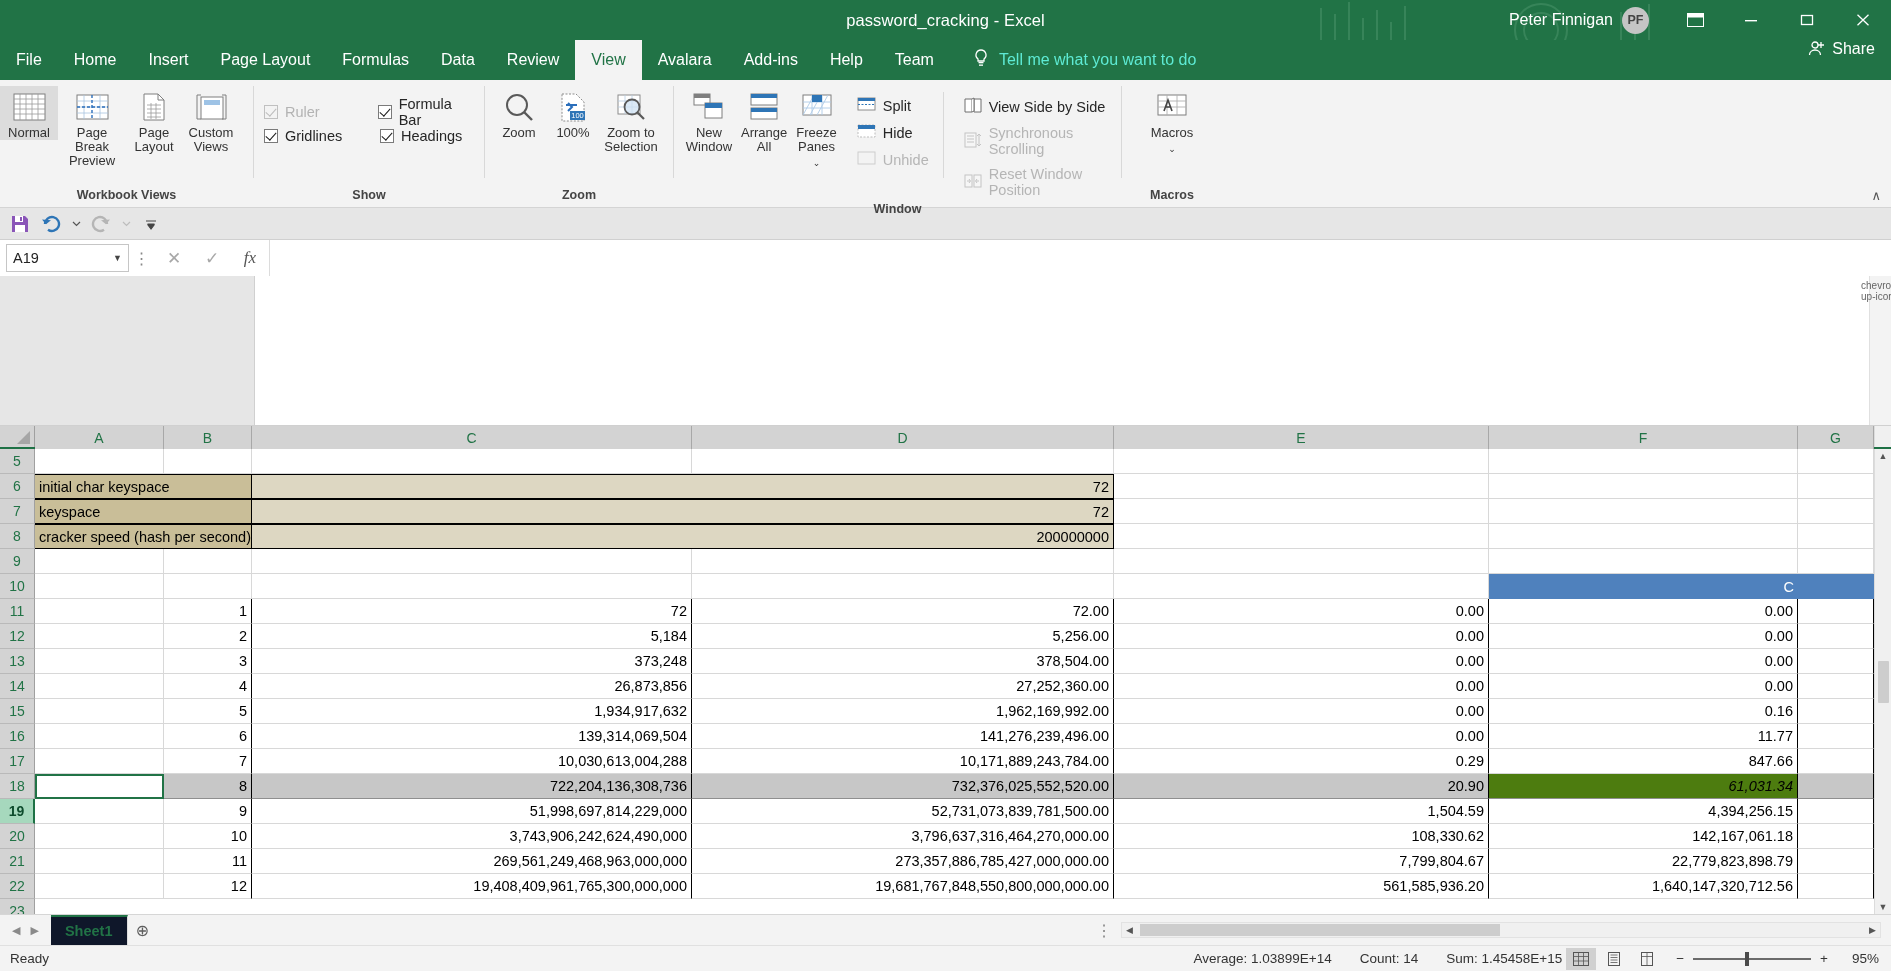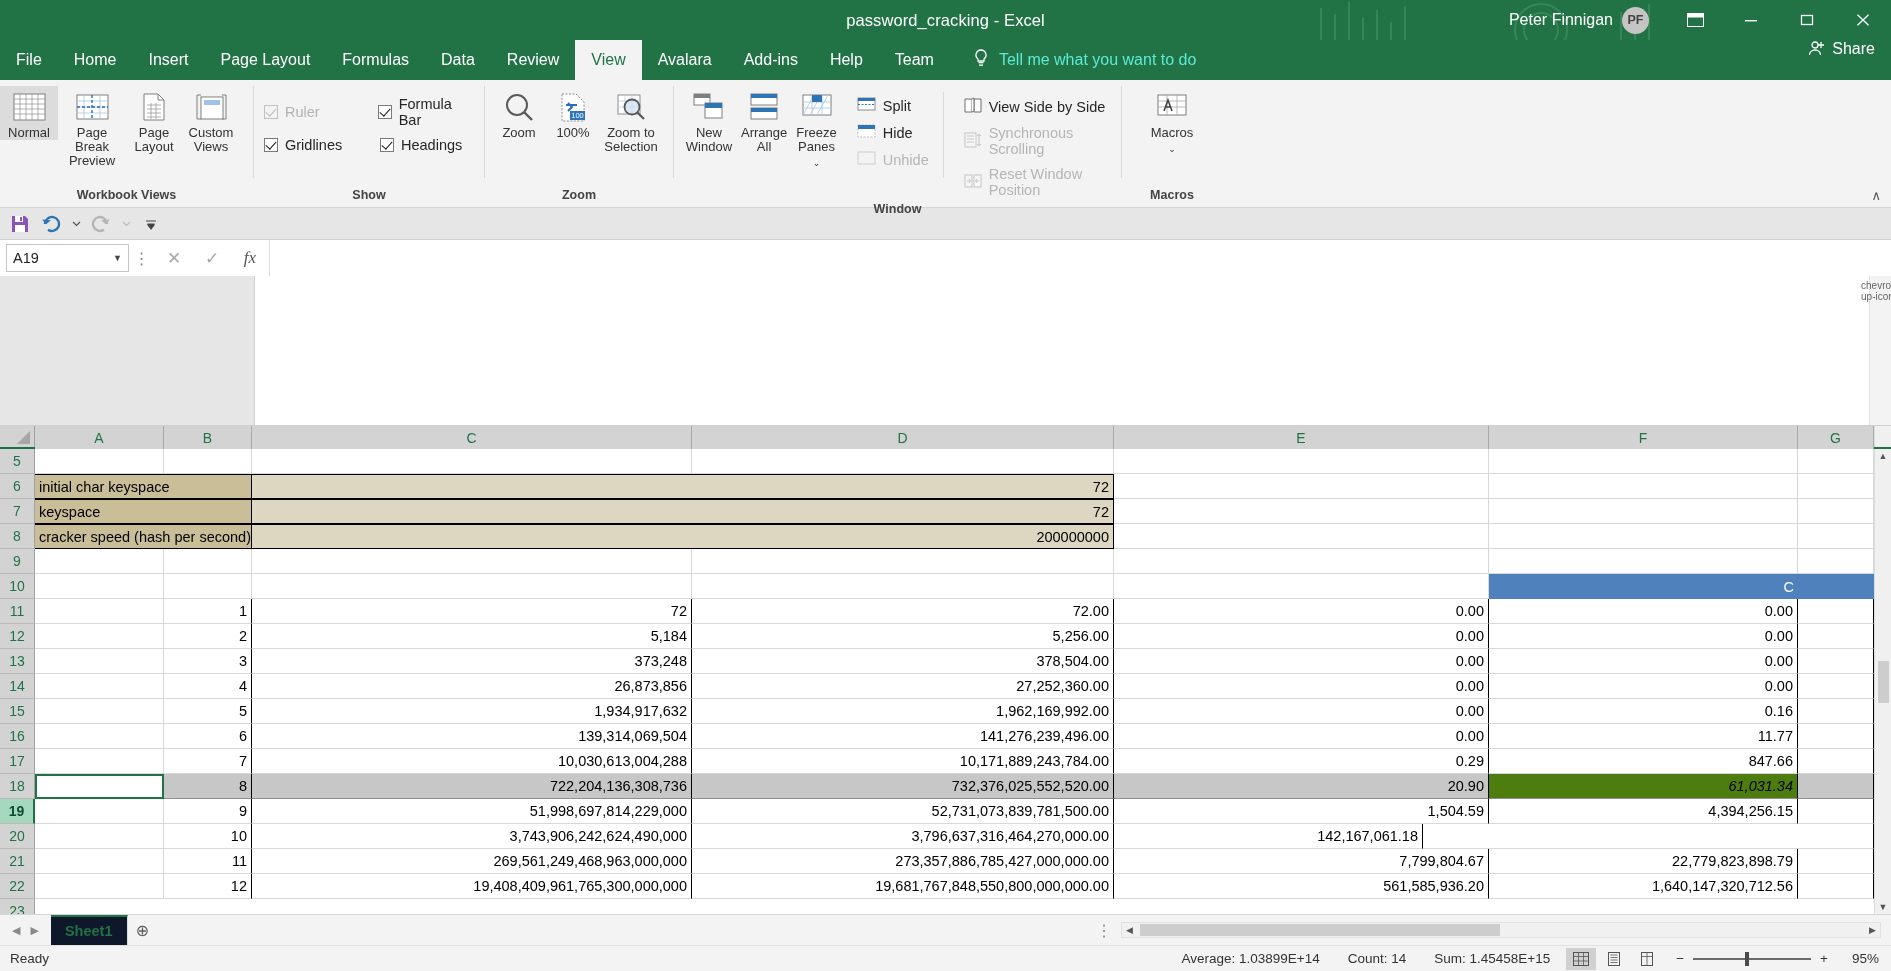--- a/index.html
+++ b/index.html
@@ -66,21 +66,21 @@
   .rsep{ width:1px; height:92px; background:#d8d8d8; margin-top:6px; align-self:flex-start;}
 
   .bigbtn{
     width:66px; display:flex; flex-direction:column; align-items:center; padding-top:4px;
     font-size:13px; color:#333; text-align:center; line-height:14px; cursor:default;
   }
   .bigbtn.sel{ background:#dcdcdc; }
   .bigbtn .ic{ height:34px; display:flex; align-items:center; justify-content:center; }
   .bigbtn .lbl{ padding:2px 1px 0; }
 
-  .chkrow{ display:flex; flex-direction:column; gap:9px; padding:10px 8px 0 10px; }
+  .chkrow{ display:flex; flex-direction:column; padding:10px 8px 0 10px; }
   .chkline{ display:flex; gap:20px; }
   .chk{ display:flex; align-items:center; gap:7px; font-size:14.5px; color:#262626; }
   .chk.dis{ color:#b3b3b3; }
   .cbox{
     width:14px;height:14px;border:1px solid #7a7a7a;background:#fff;position:relative;flex:0 0 14px;
   }
   .chk.dis .cbox{ border-color:#c0c0c0; background:#f3f3f3;}
   .cbox.on:after{
     content:""; position:absolute; left:3px; top:0px; width:5px; height:9px;
     border:solid #1a1a1a; border-width:0 1.6px 1.6px 0; transform:rotate(42deg);
@@ -185,21 +185,21 @@
   }
   .hsthumb{ height:12px; width:360px; background:#cdcdcd; margin-left:18px; }
   .hsarrow{ position:absolute; font-size:9px; color:#555; }
 
   
   .statusbar{
     flex:0 0 26px; background:#f3f3f3; display:flex; align-items:center; font-size:13.5px; color:#333;
     border-top:1px solid #e0e0e0;
   }
   .st-ready{ padding-left:10px; }
-  .st-stats{ margin-left:auto; display:flex; gap:28px; padding-right:16px; }
+  .st-stats{ margin-left:auto; display:flex; gap:28px; padding-right:4px; }
   .viewbtns{ display:flex; gap:3px; padding-right:14px; }
   .vbtn{ width:30px;height:22px; display:flex;align-items:center;justify-content:center; }
   .vbtn.on{ background:#d0d0d0; }
   .zoomctl{ display:flex; align-items:center; gap:9px; padding-right:12px; color:#333; }
   .zslider{ width:118px; height:14px; position:relative; display:flex; align-items:center;}
   .zline{ height:2px; background:#6b6b6b; width:100%; }
   .zthumb{ position:absolute; left:52px; width:4px; height:14px; background:#4a4a4a; }
   .zpct{ width:42px; text-align:right; font-size:13.5px;}
 </style>
 </head>
@@ -758,20 +758,21 @@
             <div class="cell r" style="width: 422px; flex: 0 0 422px; border-right: 1px solid rgb(0, 0, 0); border-bottom: 1px solid rgb(216, 216, 216);">52,731,073,839,781,500.00</div>
             <div class="cell r" style="width: 375px; flex: 0 0 375px; border-right: 1px solid rgb(0, 0, 0); border-bottom: 1px solid rgb(216, 216, 216);">1,504.59</div>
             <div class="cell r" style="width: 309px; flex: 0 0 309px; border-right: 1px solid rgb(0, 0, 0); border-bottom: 1px solid rgb(216, 216, 216);">4,394,256.15</div>
             <div class="cell r" style="flex: 1 1 0%; border-right: 1px solid rgb(0, 0, 0); border-bottom: 1px solid rgb(216, 216, 216);"></div>
           </div>
           <div class="row">
             <div class="cell l" style="width: 129px; flex: 0 0 129px;"></div>
             <div class="cell r" style="width: 88px; flex: 0 0 88px; border-right: 1px solid rgb(0, 0, 0); border-bottom: 1px solid rgb(216, 216, 216);">10</div>
             <div class="cell r" style="width: 440px; flex: 0 0 440px; border-right: 1px solid rgb(0, 0, 0); border-bottom: 1px solid rgb(216, 216, 216);">3,743,906,242,624,490,000</div>
             <div class="cell r" style="width: 422px; flex: 0 0 422px; border-right: 1px solid rgb(0, 0, 0); border-bottom: 1px solid rgb(216, 216, 216);">3,796,637,316,464,270,000.00</div>
+            <div class="cell r" style="width: 375px; flex: 0 0 375px; border-right: 1px solid rgb(0, 0, 0); border-bottom: 1px solid rgb(216, 216, 216);">108,330.62</div>
             <div class="cell r" style="width: 309px; flex: 0 0 309px; border-right: 1px solid rgb(0, 0, 0); border-bottom: 1px solid rgb(216, 216, 216);">142,167,061.18</div>
             <div class="cell r" style="flex: 1 1 0%; border-right: 1px solid rgb(0, 0, 0); border-bottom: 1px solid rgb(216, 216, 216);"></div>
           </div>
           <div class="row">
             <div class="cell l" style="width: 129px; flex: 0 0 129px;"></div>
             <div class="cell r" style="width: 88px; flex: 0 0 88px; border-right: 1px solid rgb(0, 0, 0); border-bottom: 1px solid rgb(216, 216, 216);">11</div>
             <div class="cell r" style="width: 440px; flex: 0 0 440px; border-right: 1px solid rgb(0, 0, 0); border-bottom: 1px solid rgb(216, 216, 216);">269,561,249,468,963,000,000</div>
             <div class="cell r" style="width: 422px; flex: 0 0 422px; border-right: 1px solid rgb(0, 0, 0); border-bottom: 1px solid rgb(216, 216, 216);">273,357,886,785,427,000,000.00</div>
             <div class="cell r" style="width: 375px; flex: 0 0 375px; border-right: 1px solid rgb(0, 0, 0); border-bottom: 1px solid rgb(216, 216, 216);">7,799,804.67</div>
             <div class="cell r" style="width: 309px; flex: 0 0 309px; border-right: 1px solid rgb(0, 0, 0); border-bottom: 1px solid rgb(216, 216, 216);">22,779,823,898.79</div>

